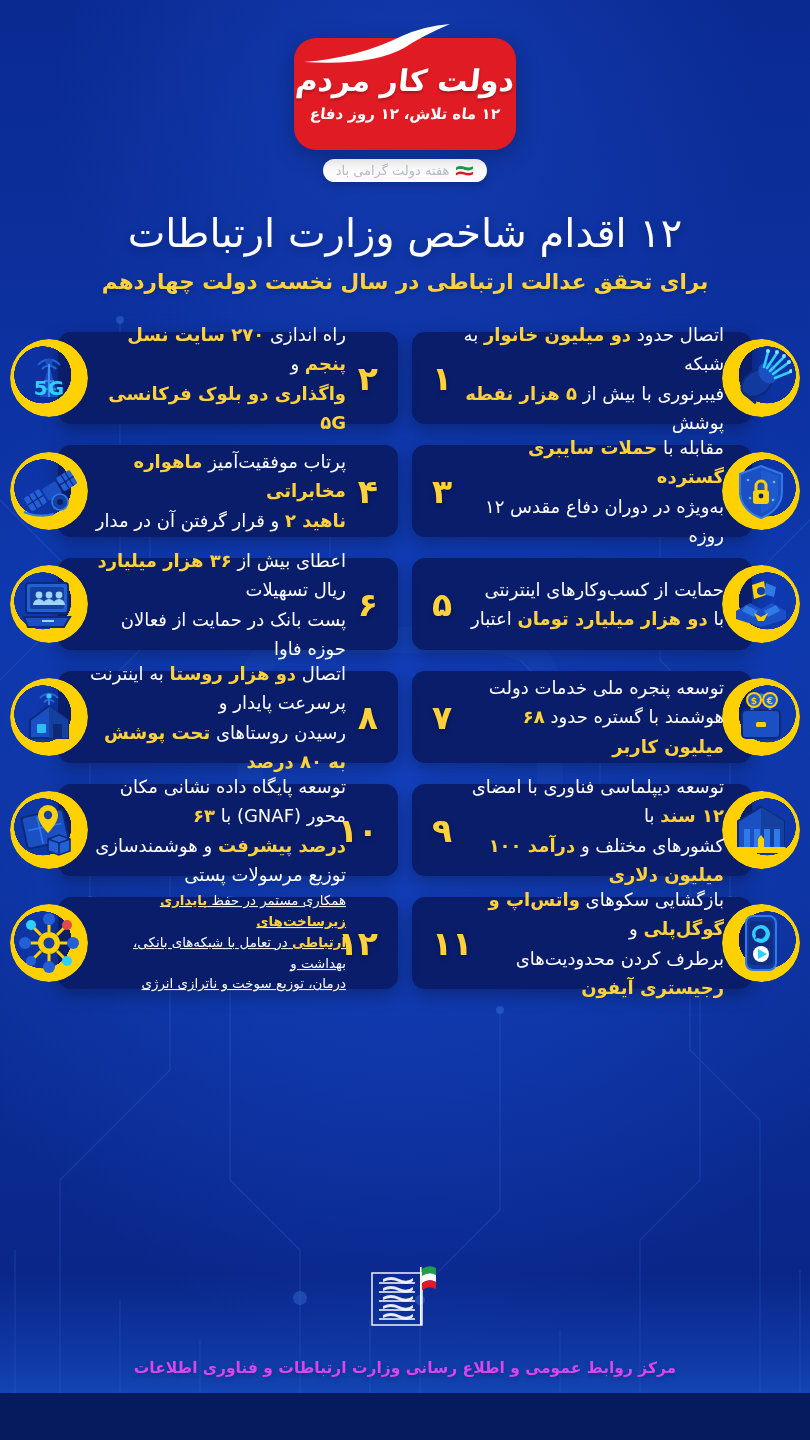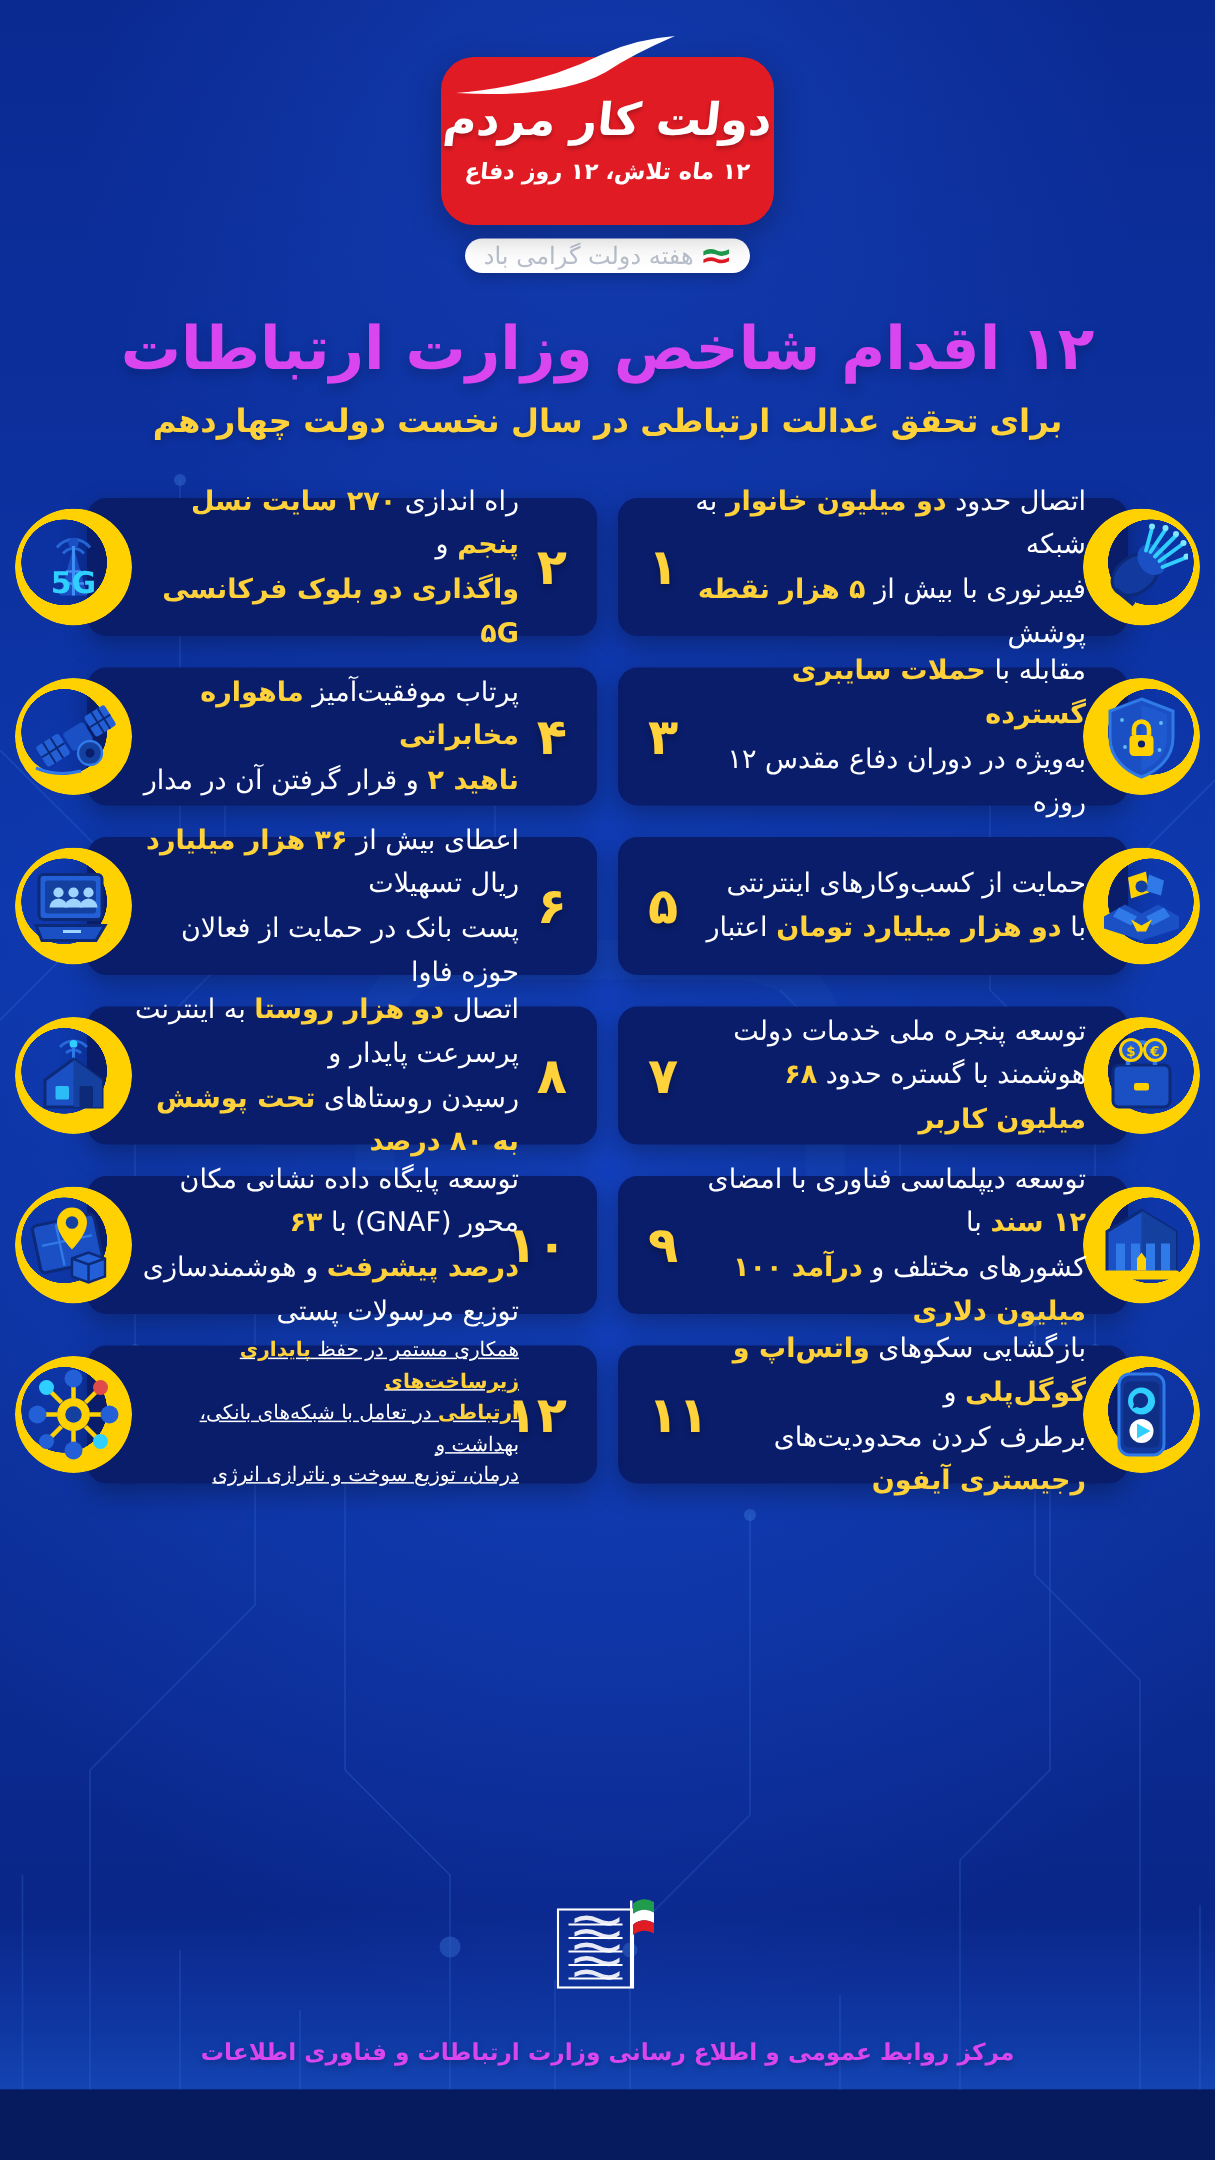--- a/index.html
+++ b/index.html
@@ -69,28 +69,28 @@
     transform:skewX(-6deg);
   }
   .emblem-pill{
     margin-top:9px;
     background:#ffffff; border-radius:14px;
     height:23px; padding:0 13px;
     display:flex; align-items:center; gap:6px;
     box-shadow:0 3px 9px rgba(0,0,0,.22);
   }
   .emblem-pill .pill-text{
-    color:#b9c0cc; font-size:16px; direction:rtl; white-space:nowrap;
+    color:#b9c0cc; font-size:13px; direction:rtl; white-space:nowrap;
   }
   .mini-flag{ width:19px; height:11px; display:block; }
 
   
   .titles{ text-align:center; margin-top:26px; padding:0 28px; }
   .title-main{
-    color:#d946ef; font-size:40px; font-weight:bold;
+    color:#ffffff; font-size:40px; font-weight:normal;
     letter-spacing:-.3px; direction:rtl; line-height:1.25;
     text-shadow:0 3px 8px rgba(0,0,0,.22);
   }
   .title-sub{
     color:#ffd23b; font-size:21.5px; font-weight:bold;
     direction:rtl; line-height:1.5; margin-top:8px;
     text-shadow:0 2px 5px rgba(0,0,0,.2);
   }
 
   

